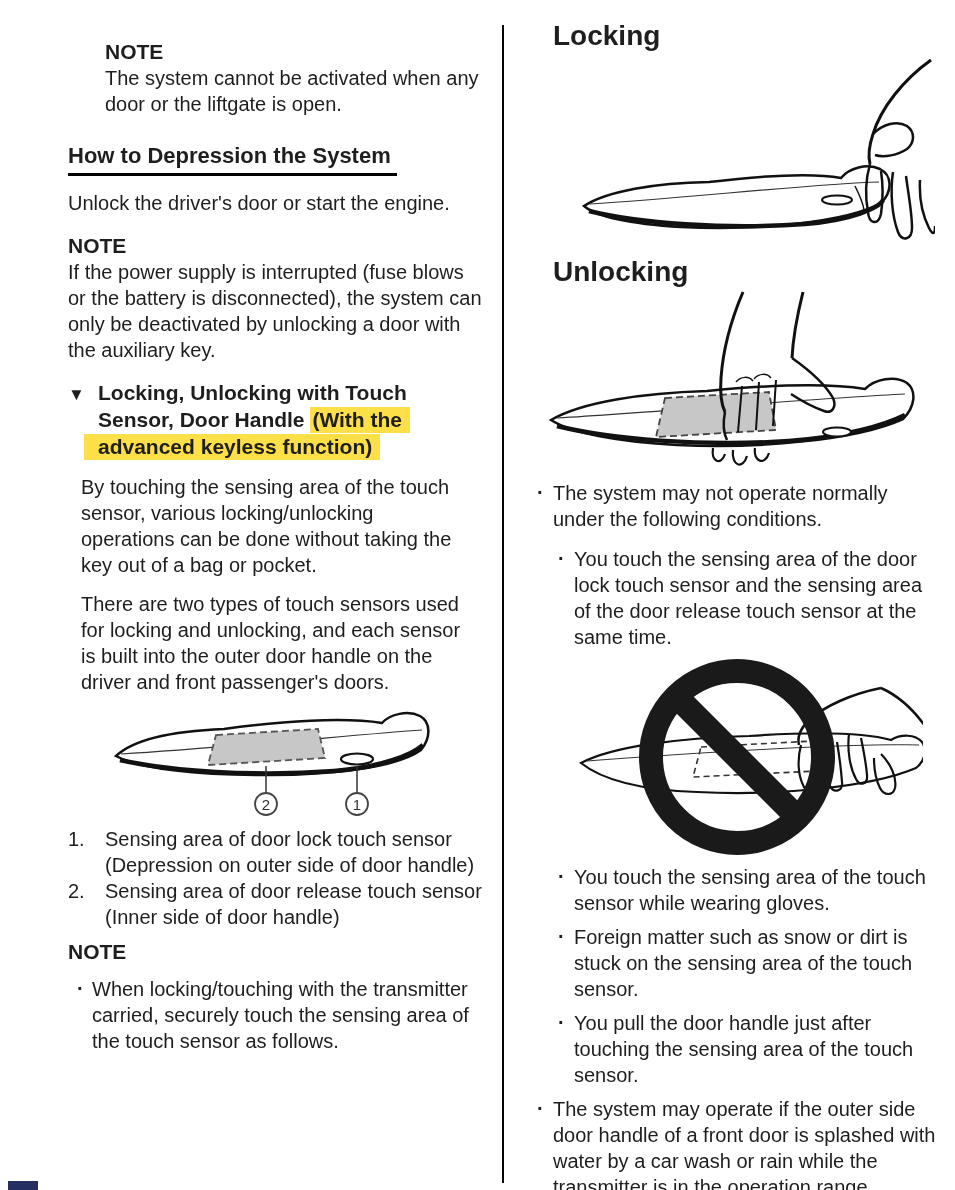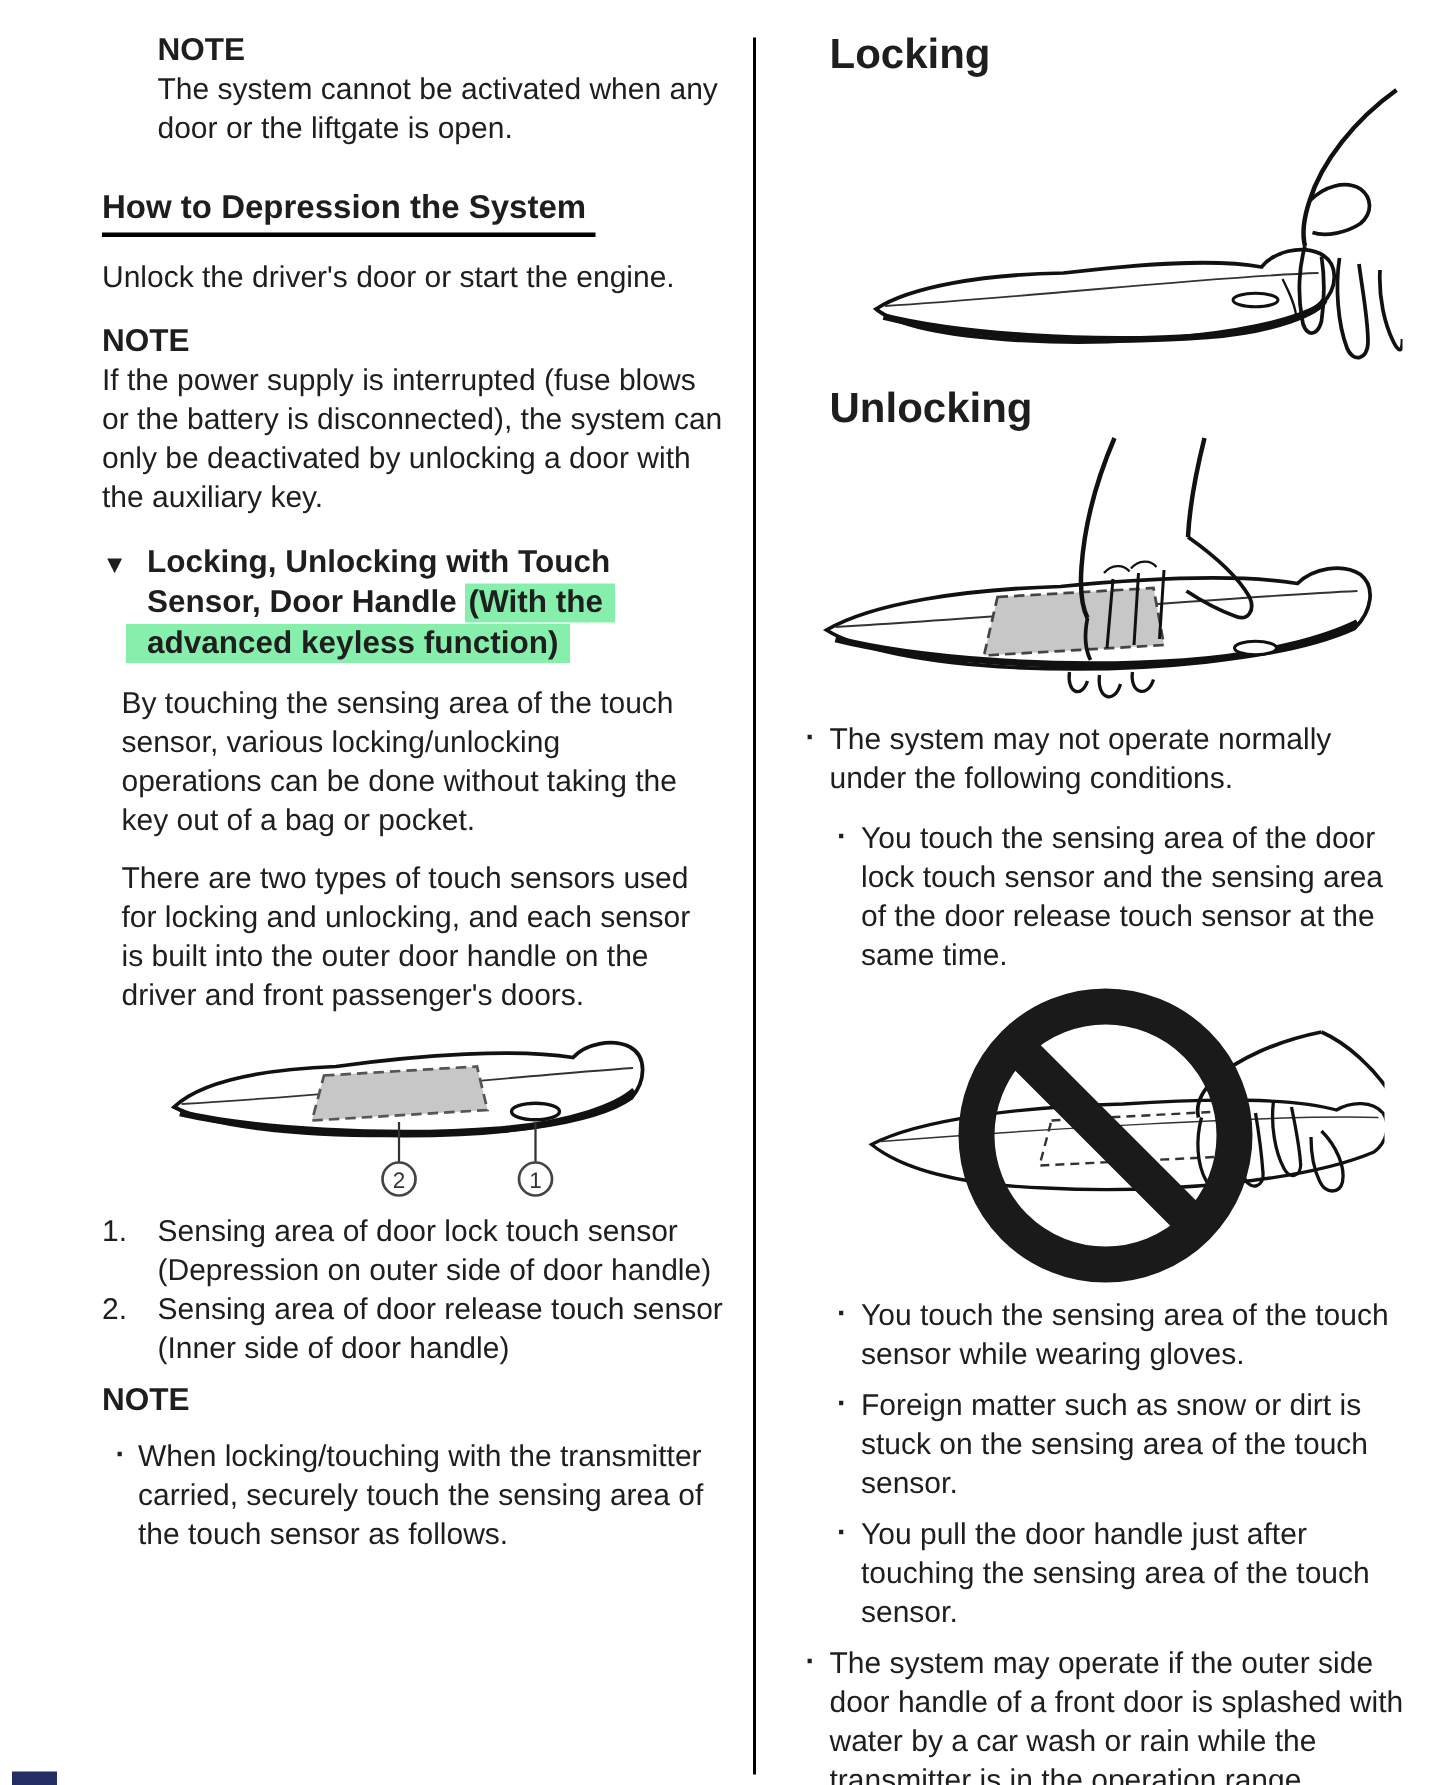--- a/index.html
+++ b/index.html
@@ -1,34 +1,34 @@
 <!DOCTYPE html>
 <html><head>
 <meta charset="utf-8">
 <style>
   html,body{margin:0;padding:0;background:#ffffff;}
   .page{
     position:relative;width:955px;height:1190px;background:#fff;
     font-family:"Liberation Sans",sans-serif;color:#1e1e1e;overflow:hidden;
   }
   .divider{position:absolute;left:502px;top:25px;width:2px;height:1158px;background:#000;}
-  .col-left{position:absolute;left:68px;top:20px;width:414px;}
+  .col-left{position:absolute;left:68px;top:38px;width:414px;}
   .col-right{position:absolute;left:537px;top:18px;width:401px;}
   .body-text{font-size:20px;line-height:26px;}
   .note-label{font-size:21px;line-height:27px;font-weight:bold;}
   .indent{margin-left:37px;}
   .section-heading{
     display:inline-block;font-size:22px;line-height:26px;font-weight:bold;
     border-bottom:3px solid #000;padding:0 6px 4px 0;margin:10px 0 14px 0;
   }
   .para{margin:0 0 16px 0;}
   .note-block{margin-bottom:16px;}
   .subheading{display:flex;margin:4px 0 14px 0;font-weight:bold;font-size:21px;line-height:27px;}
   .tri{flex:none;width:30px;font-size:17px;padding-top:2px;}
-  .hl{background:#86efac;padding:1px 8px 2px 2px;}
+  .hl{background:#fde047;padding:1px 8px 2px 2px;}
   .hl3{padding:1px 8px 2px 14px;margin-left:-14px;}
   .intro p{margin:13px;}
   .diagram-svg{display:block;margin:6px 0 4px 38px;}
   .legend{margin:6px 0 10px 0;}
   .legend-item{display:flex;}
   .legend-item .num{flex:none;width:37px;}
   .legend-item .txt{flex:1;}
   .bullet{position:relative;padding-left:17px;margin-bottom:9px;}
   .bullet .mk{position:absolute;left:2px;top:-1px;font-weight:bold;}
   .bullet.lone{margin-left:7px;}

